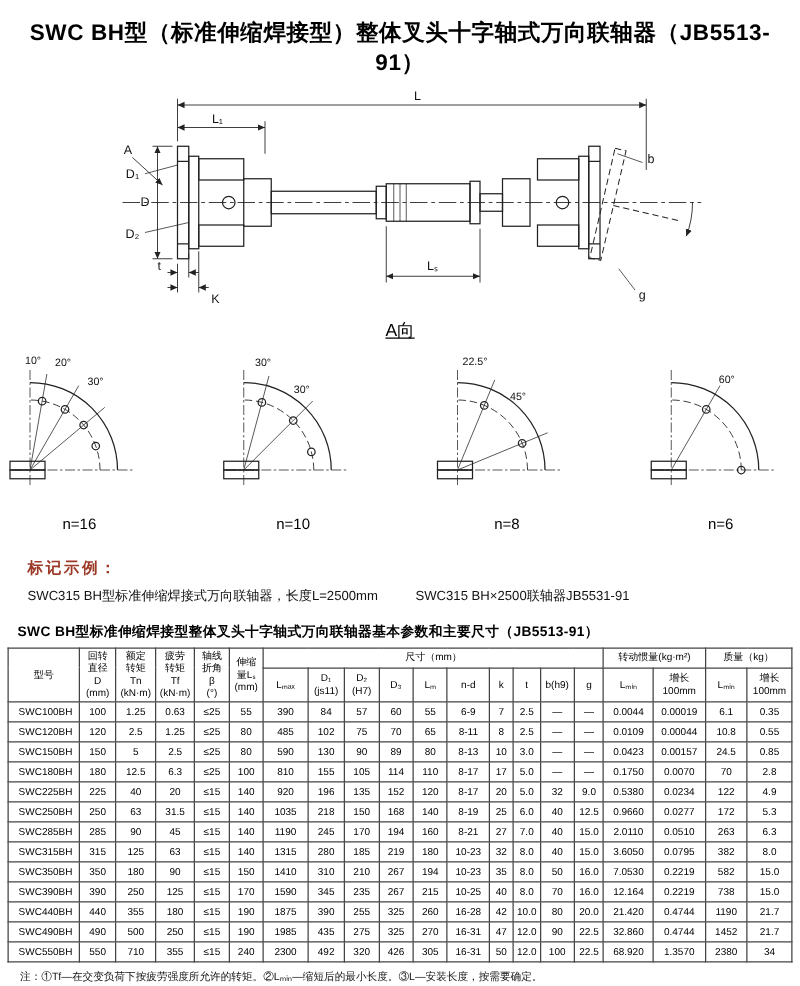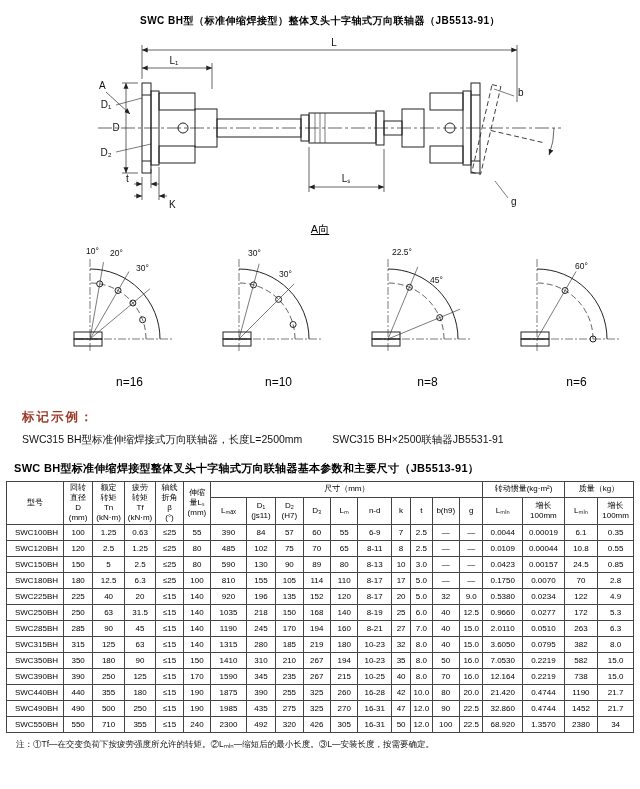--- a/index.html
+++ b/index.html
@@ -3,26 +3,26 @@
 <meta charset="utf-8">
 <style>
   * { margin:0; padding:0; box-sizing:border-box; }
   html,body { width:640px; height:789px; }
   body {
     background:#ffffff; color:#000;
     font-family:"Liberation Sans", sans-serif;
     position:relative; overflow:hidden;
   }
   .page { padding:8px 6px 0; }
-  .doc-title { text-align:center; font-size:10px; font-weight:bold; padding:6px 0 2px; letter-spacing:0.5px; }
+  .doc-title { text-align:center; font-size:18px; font-weight:bold; padding:6px 0 2px; letter-spacing:0.5px; }
   .drawing-wrap { display:flex; justify-content:center; margin-top:2px; }
   svg text { font-family:"Liberation Sans", sans-serif; }
-  .aview-label { text-align:center; font-size:11px; margin:0 0 4px; }
+  .aview-label { text-align:center; font-size:14px; margin:0 0 4px; }
   .aview-label span { text-decoration:underline; padding:0 2px; }
-  .patterns-row { display:flex; justify-content:flex-end; gap:34px; margin-top:0; }
+  .patterns-row { display:flex; justify-content:space-between; gap:34px; margin-top:0; }
   .pattern { display:flex; flex-direction:column; align-items:center; }
   .pattern .nlabel { font-size:12px; margin-top:18px; }
   .marking { margin:20px 16px 0; }
   .marking h3 { font-size:12.5px; font-weight:bold; color:var(--accent,#9c3a28); letter-spacing:2px; margin-bottom:7px; }
   .marking p { font-size:10.5px; color:#111; }
   .marking .sep { display:inline-block; width:30px; }
   .tbl-title { font-size:11px; font-weight:bold; margin:14px 8px 5px; letter-spacing:0.3px; }
   table { border-collapse:collapse; table-layout:fixed; width:628px; margin:0 auto; }
   th, td {
     border:1px solid #444; font-weight:normal; font-size:8px;

